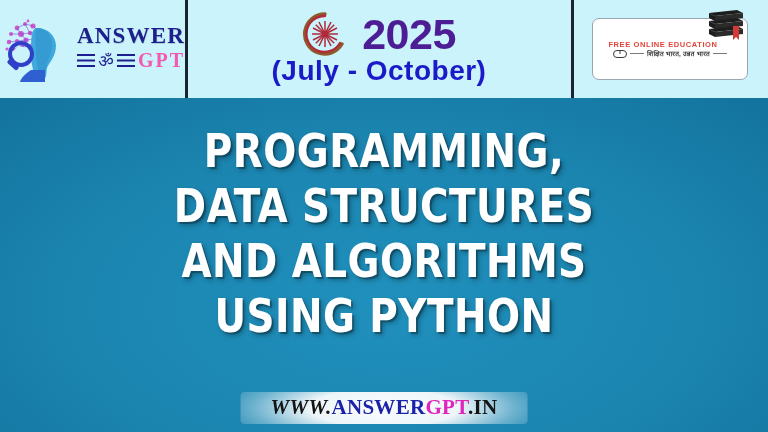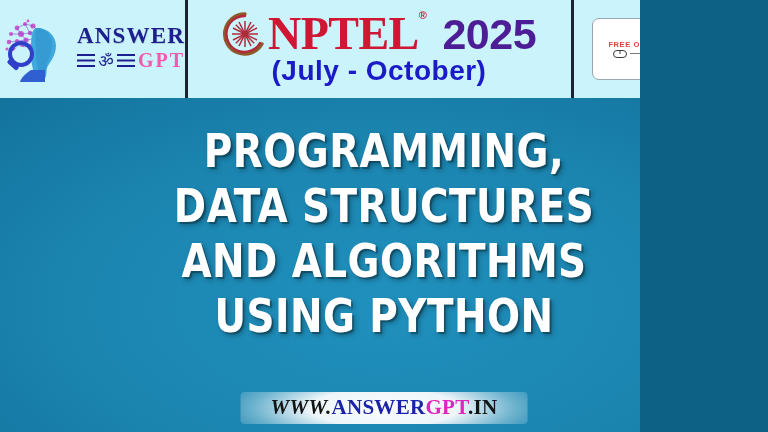--- a/index.html
+++ b/index.html
@@ -8,21 +8,21 @@
   }
   body {
     width: 768px;
     height: 432px;
     overflow: hidden;
     font-family: "Liberation Sans", sans-serif;
     background: #0d6184;
   }
   #page {
     position: relative;
-    width: 640px;
+    width: 768px;
     height: 432px;
     overflow: hidden;
   }
 
   
   .header {
     position: absolute;
     left: 0; top: 0;
     width: 768px;
     height: 98px;
@@ -350,21 +350,20 @@
                 <line x1="13.8" y1="13.8" x2="32.2" y2="32.2"></line>
                 <line x1="32.2" y1="13.8" x2="13.8" y2="32.2"></line>
                 <line x1="17" y1="11" x2="29" y2="35"></line>
                 <line x1="29" y1="11" x2="17" y2="35"></line>
                 <line x1="11" y1="17" x2="35" y2="29"></line>
                 <line x1="11" y1="29" x2="35" y2="17"></line>
               </g>
               <circle cx="23" cy="23" r="3.2" fill="#b02a3a"></circle>
             </svg>
           </div>
-          <span class="nptel-word"><span>NPTEL</span><span class="nptel-reg">®</span></span>
           <span class="nptel-year">2025</span>
         </div>
         <div class="nptel-period">(July - October)</div>
       </div>
     </div>
 
     <div class="vdivider vdiv-2"></div>
 
     <div class="header-cell cell-swayam">
       <div class="swayam-card">

